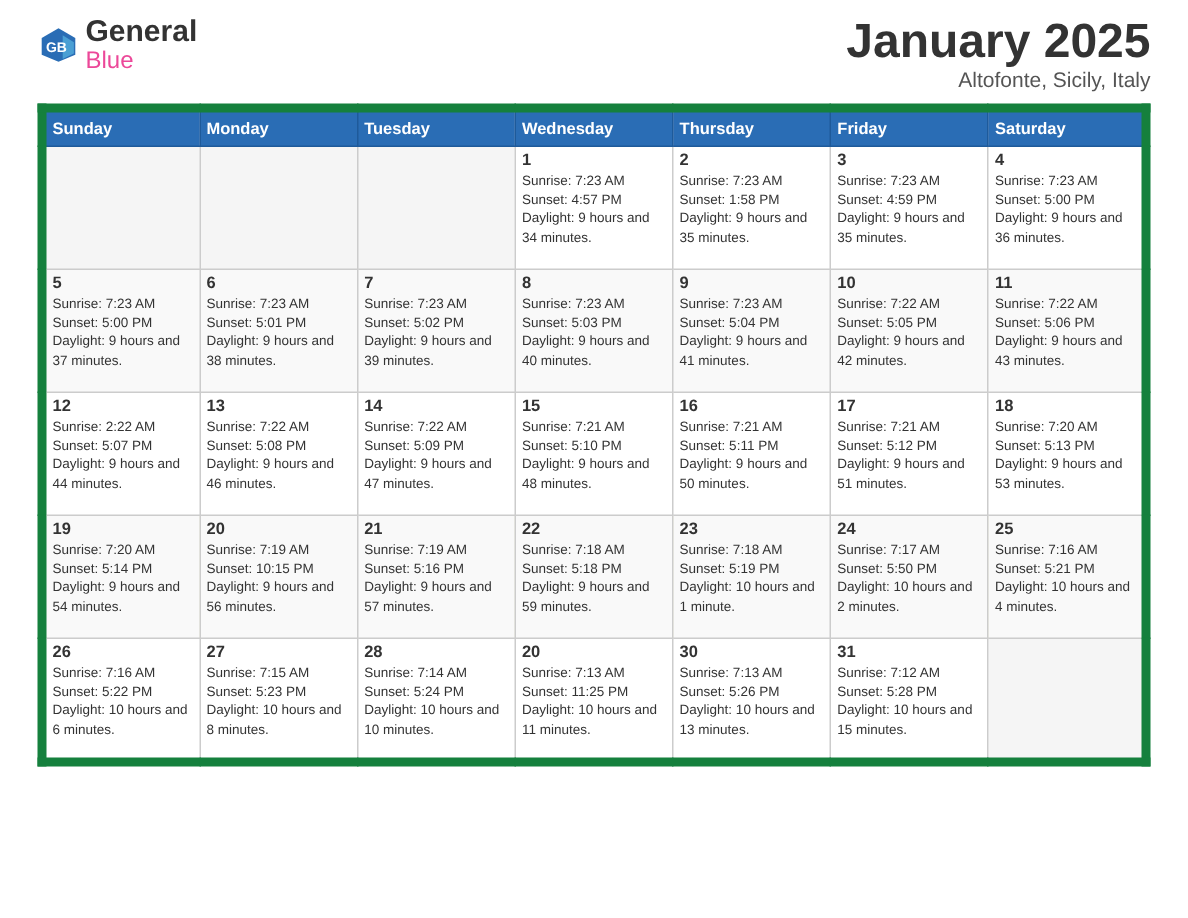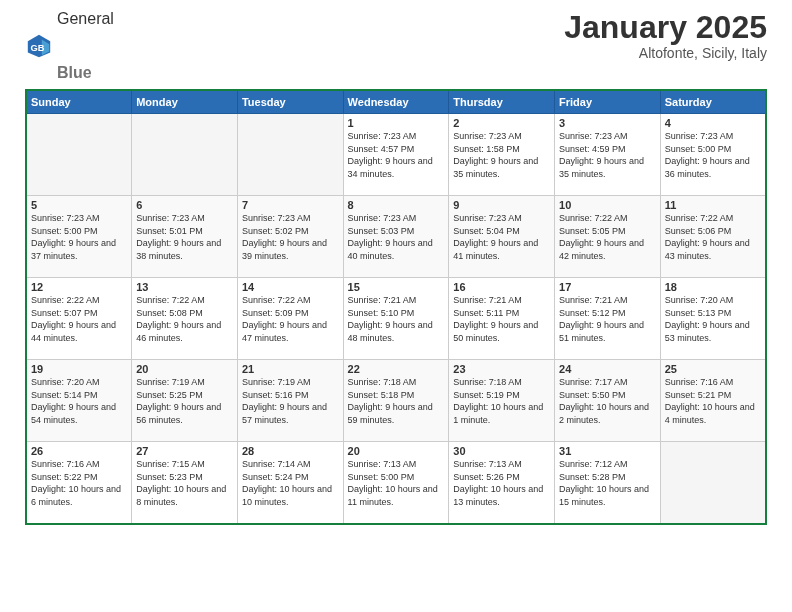--- a/index.html
+++ b/index.html
@@ -26,29 +26,28 @@
       display: flex;
       align-items: center;
       gap: 4px;
     }
     .logo-text {
       display: flex;
       flex-direction: column;
       line-height: 1.1;
     }
     .logo-general {
+      font-size: 20px;
+      font-weight: bold;
+      color: #333;
+    }
+    .logo-blue {
       font-size: 16px;
       font-weight: normal;
-      color: #333;
-    }
-    .logo-blue {
-      font-size: 16px;
-      font-weight: bold;
-      color: #737373;
-      margin-top: 36px;
+      color: #ec4899;
     }
     .logo-icon {
       width: 28px;
       height: 28px;
     }
     .title-area {
       text-align: right;
     }
     .month-title {
       font-size: 32px;
@@ -56,21 +55,21 @@
       color: #333;
       line-height: 1.1;
     }
     .subtitle {
       font-size: 14px;
       color: #555;
     }
     .calendar {
       width: 100%;
       border-collapse: collapse;
-      border: 2px solid #15803d;
+      border: 6px solid #15803d;
     }
     .calendar th {
       background: #2a6db5;
       color: #fff;
       font-size: 11px;
       font-weight: bold;
       padding: 5px 4px;
       text-align: left;
       border: 1px solid #1e5a9a;
     }
@@ -276,21 +275,21 @@
           <td>
             <span class="day-number">19</span>
             <div class="day-info">Sunrise: 7:20 AM
 Sunset: 5:14 PM
 Daylight: 9 hours
 and 54 minutes.</div>
           </td>
           <td>
             <span class="day-number">20</span>
             <div class="day-info">Sunrise: 7:19 AM
-Sunset: 5:25 PM
+Sunset: 10:15 PM
 Daylight: 9 hours
 and 56 minutes.</div>
           </td>
           <td>
             <span class="day-number">21</span>
             <div class="day-info">Sunrise: 7:19 AM
 Sunset: 5:16 PM
 Daylight: 9 hours
 and 57 minutes.</div>
           </td>
@@ -341,21 +340,21 @@
           <td>
             <span class="day-number">28</span>
             <div class="day-info">Sunrise: 7:14 AM
 Sunset: 5:24 PM
 Daylight: 10 hours
 and 10 minutes.</div>
           </td>
           <td>
             <span class="day-number">20</span>
             <div class="day-info">Sunrise: 7:13 AM
-Sunset: 5:00 PM
+Sunset: 11:25 PM
 Daylight: 10 hours
 and 11 minutes.</div>
           </td>
           <td>
             <span class="day-number">30</span>
             <div class="day-info">Sunrise: 7:13 AM
 Sunset: 5:26 PM
 Daylight: 10 hours
 and 13 minutes.</div>
           </td>

